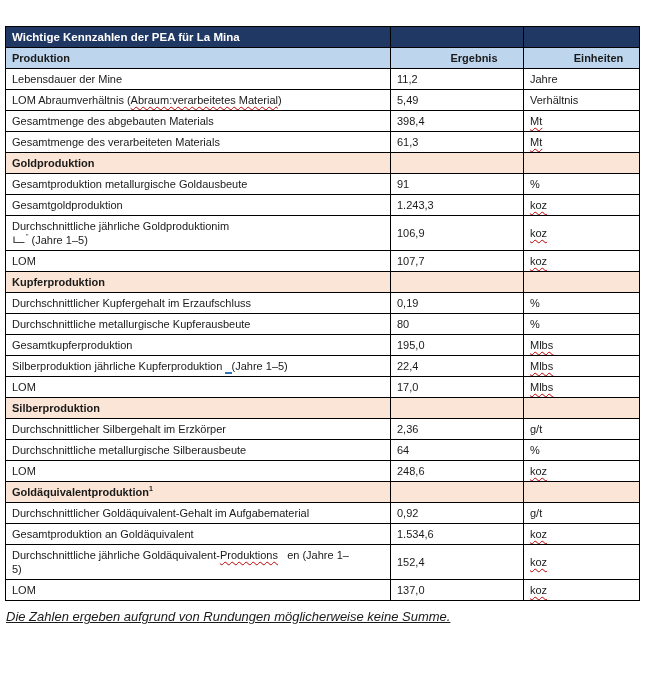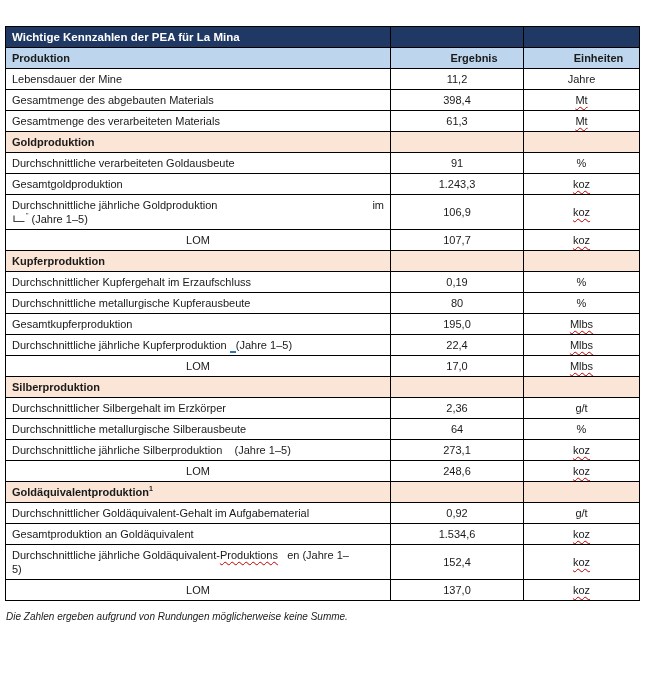--- a/index.html
+++ b/index.html
@@ -18,38 +18,39 @@
     vertical-align:middle;
     overflow:hidden;
   }
   tr.title td{
     background:#1F3864;color:#fff;font-weight:700;font-size:11.5px;
     border-color:#000;
   }
   tr.head td{background:#BDD6EE;font-weight:700;}
   tr.head td.c{text-align:center;padding-left:40px;}
   tr.section td{background:#FBE5D6;font-weight:700;}
-  td.c{text-align:center;}
-  td.lomcell{text-align:center;padding-right:5px;}
+  td.c{text-align:left;}
+  td.lomcell{text-align:left;padding-right:5px;}
   .sq{
     text-decoration:underline;
     text-decoration-style:wavy;
     text-decoration-color:#C00000;
     text-decoration-thickness:1px;
     text-underline-offset:2px;
   }
   .gr{border-bottom:2px solid #2E75B6;}
   .sup{vertical-align:super;font-size:7px;line-height:0;}
-  .jrow{display:flex;justify-content:space-between;}
+  .jrow{display:flex;}
   .brk{display:inline-block;margin-right:1px;}
   .brk svg{display:inline-block;vertical-align:baseline;}
   .notes{margin:10px 0 0 1px;width:632px;}
   .note{
-    font-size:10px;font-style:italic;line-height:12px;color:#1a1a1a;
+    font-size:13px;font-style:italic;line-height:12px;color:#1a1a1a;
     margin-bottom:8px;
+    text-decoration:underline;
   }
 </style>
 </head>
 <body>
 
 <div class="page">
   <table class="kpi">
     <colgroup>
       <col style="width:385px">
       <col style="width:133px">
@@ -65,36 +66,41 @@
         <td>Produktion</td>
         <td class="c">Ergebnis</td>
         <td class="c">Einheiten</td>
       </tr>
     <tr>
           <td><span>Lebensdauer der Mine</span></td>
           <td class="c">11,2</td>
           <td class="c"><span>Jahre</span></td>
         </tr>
         <tr>
+          <td><span>LOM Abraumverhältnis (</span><span class="sq">Abraum:verarbeitetes Material</span><span>)</span></td>
+          <td class="c">5,49</td>
+          <td class="c"><span>Verhältnis</span></td>
+        </tr>
+        <tr>
           <td><span>Gesamtmenge des abgebauten Materials</span></td>
           <td class="c">398,4</td>
           <td class="c"><span class="sq">Mt</span></td>
         </tr>
         <tr>
           <td><span>Gesamtmenge des verarbeiteten Materials</span></td>
           <td class="c">61,3</td>
           <td class="c"><span class="sq">Mt</span></td>
         </tr>
         <tr class="section">
           <td><span>Goldproduktion</span></td>
           <td class="c"></td>
           <td class="c"></td>
         </tr>
         <tr>
-          <td><span>Durchschnittliche verarbeiteten Goldausbeute</span></td>
+          <td><span>Gesamtproduktion metallurgische Goldausbeute</span></td>
           <td class="c">91</td>
           <td class="c"><span>%</span></td>
         </tr>
         <tr>
           <td><span>Gesamtgoldproduktion</span></td>
           <td class="c">1.243,3</td>
           <td class="c"><span class="sq">koz</span></td>
         </tr>
         <tr>
           <td>
@@ -128,21 +134,21 @@
           <td><span>Durchschnittliche metallurgische Kupferausbeute</span></td>
           <td class="c">80</td>
           <td class="c"><span>%</span></td>
         </tr>
         <tr>
           <td><span>Gesamtkupferproduktion</span></td>
           <td class="c">195,0</td>
           <td class="c"><span class="sq">Mlbs</span></td>
         </tr>
         <tr>
-          <td><span>Durchschnittliche jährliche Kupferproduktion </span><span class="gr">&nbsp;&nbsp;</span><span>(Jahre 1–5)</span></td>
+          <td><span>Silberproduktion jährliche Kupferproduktion </span><span class="gr">&nbsp;&nbsp;</span><span>(Jahre 1–5)</span></td>
           <td class="c">22,4</td>
           <td class="c"><span class="sq">Mlbs</span></td>
         </tr>
         <tr>
           <td class="lomcell"><span>LOM</span></td>
           <td class="c">17,0</td>
           <td class="c"><span class="sq">Mlbs</span></td>
         </tr>
         <tr class="section">
           <td><span>Silberproduktion</span></td>
@@ -153,25 +159,20 @@
           <td><span>Durchschnittlicher Silbergehalt im Erzkörper</span></td>
           <td class="c">2,36</td>
           <td class="c"><span>g/t</span></td>
         </tr>
         <tr>
           <td><span>Durchschnittliche metallurgische Silberausbeute</span></td>
           <td class="c">64</td>
           <td class="c"><span>%</span></td>
         </tr>
         <tr>
-          <td><span>Durchschnittliche jährliche Silberproduktion&nbsp;&nbsp;&nbsp; (Jahre 1–5)</span></td>
-          <td class="c">273,1</td>
-          <td class="c"><span class="sq">koz</span></td>
-        </tr>
-        <tr>
           <td class="lomcell"><span>LOM</span></td>
           <td class="c">248,6</td>
           <td class="c"><span class="sq">koz</span></td>
         </tr>
         <tr class="section">
           <td><span>Goldäquivalentproduktion</span><span class="sup">1</span></td>
           <td class="c"></td>
           <td class="c"></td>
         </tr>
         <tr>

